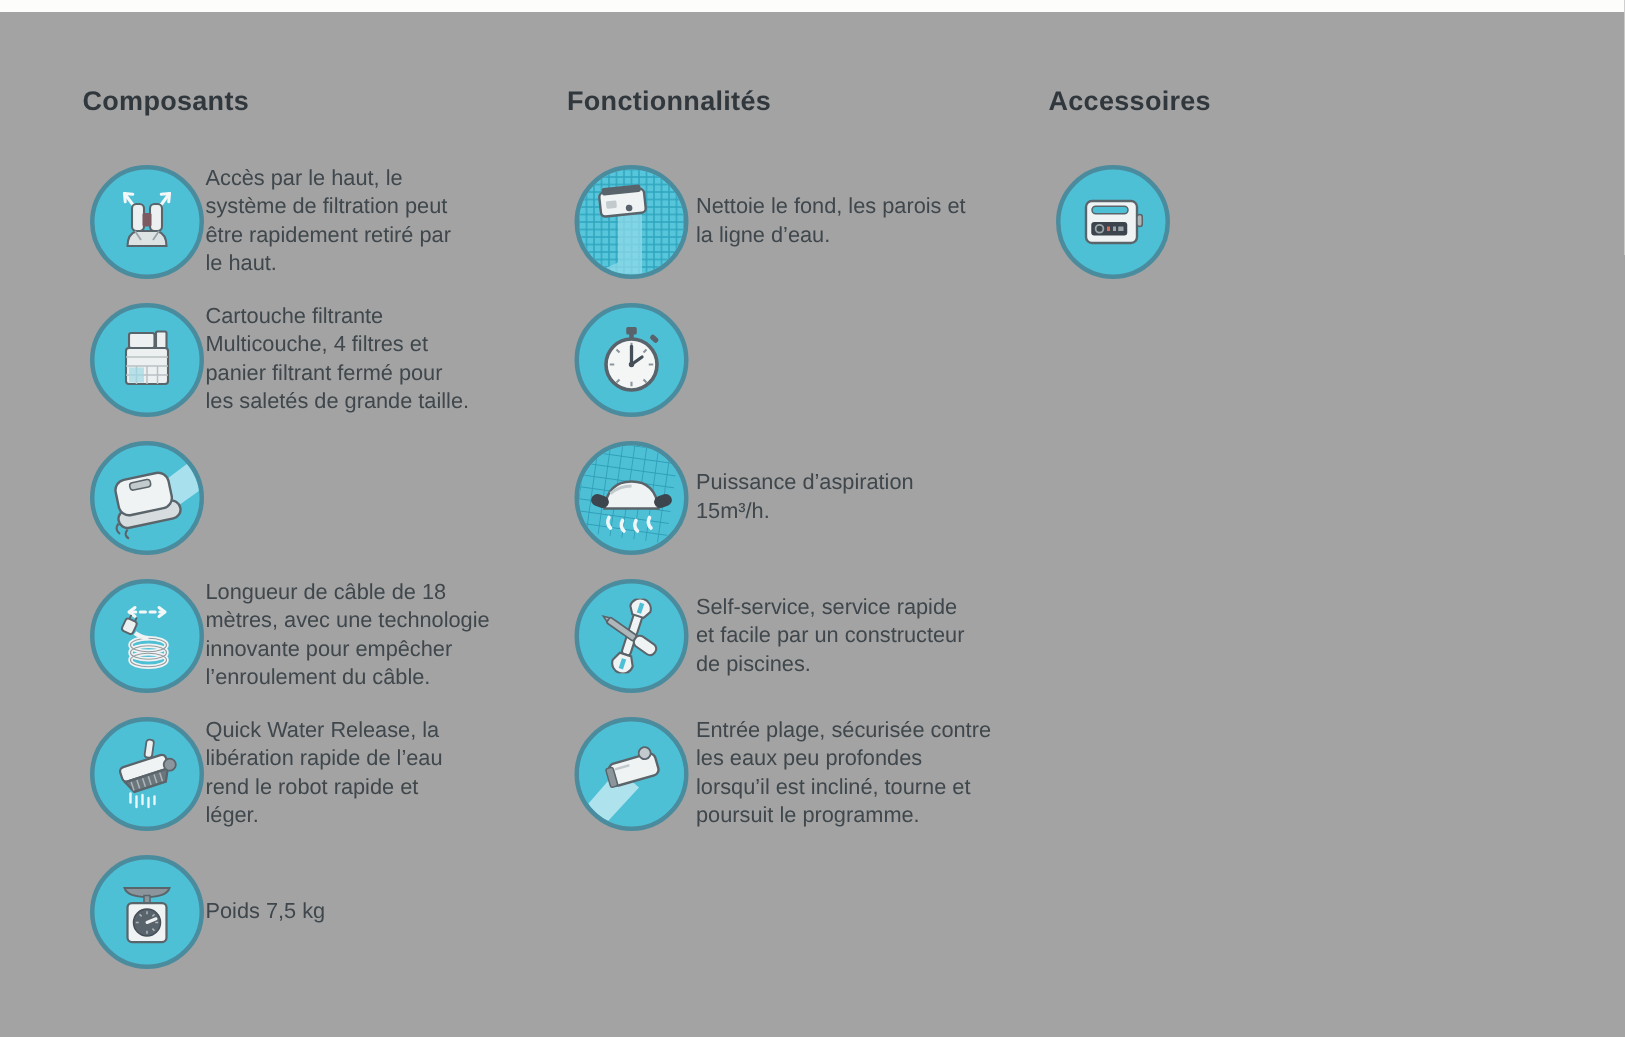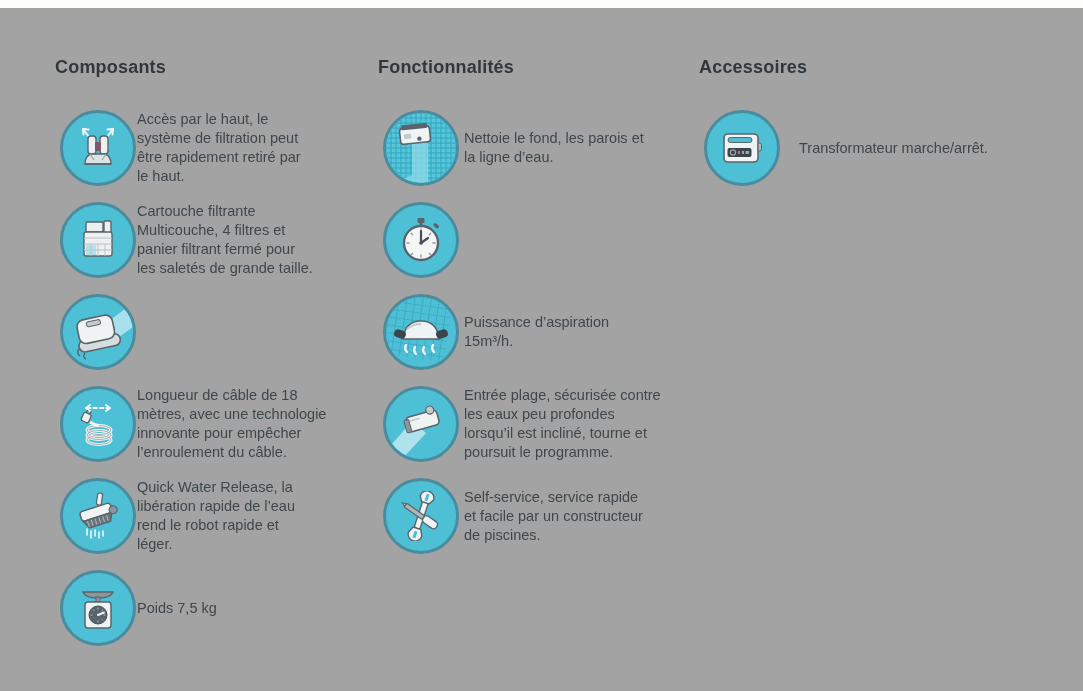--- a/index.html
+++ b/index.html
@@ -254,77 +254,76 @@
               <path d="M47 48 q-2 4 1 7"></path>
             </g>
           </svg>
         </div>
         <p class="txt">Puissance d’aspiration
 15m³/h.</p>
       </div>
 
       <div class="row">
         <div class="icon">
+          <svg width="50" height="50" viewBox="0 0 50 50">
+            <g transform="rotate(18 25 25)">
+              <rect x="22" y="8" width="6" height="30" rx="2" fill="#f0f3f3" stroke="#5a646b" stroke-width="1.4"></rect>
+              <path d="M18 6 a7 7 0 1 1 14 0 l-3 5 h-8 z" fill="#f0f3f3" stroke="#5a646b" stroke-width="1.4"></path>
+              <rect x="23.5" y="2" width="3" height="7" fill="#4ec0d6"></rect>
+              <path d="M18 44 a7 7 0 1 0 14 0 l-3 -6 h-8 z" fill="#f0f3f3" stroke="#5a646b" stroke-width="1.4"></path>
+              <rect x="23.5" y="41" width="3" height="7" fill="#4ec0d6"></rect>
+            </g>
+            <g transform="rotate(-55 25 25)">
+              <rect x="22.7" y="6" width="4.6" height="22" rx="1.5" fill="#aeb6ba" stroke="#5a646b" stroke-width="1.2"></rect>
+              <path d="M23.5 6 l1.5 -4 l1.5 4 z" fill="#aeb6ba" stroke="#5a646b" stroke-width="1"></path>
+              <rect x="21" y="28" width="8" height="16" rx="3.5" fill="#f0f3f3" stroke="#5a646b" stroke-width="1.4"></rect>
+            </g>
+          </svg>
+        </div>
+        <p class="txt">Self-service, service rapide
+et facile par un constructeur
+de piscines.</p>
+      </div>
+
+      <div class="row">
+        <div class="icon">
           <svg class="full" viewBox="0 0 70 70">
             <circle cx="35" cy="35" r="35" fill="#4ec0d6"></circle>
             <path d="M0 62 L26 32 L40 44 L16 70 L0 70 Z" fill="#bfe9f2" opacity="0.85"></path>
             <g transform="rotate(-16 38 30)">
               <rect x="20" y="24" width="32" height="15" rx="4" fill="#f0f3f3" stroke="#5a646b" stroke-width="1.6"></rect>
               <rect x="18" y="26" width="5" height="13" rx="1.5" fill="#8b959b" stroke="#5a646b" stroke-width="1"></rect>
               <circle cx="46" cy="23" r="4" fill="#c3cacd" stroke="#5a646b" stroke-width="1.2"></circle>
               <path d="M24 28 h10" stroke="#c3cacd" stroke-width="1.6"></path>
             </g>
           </svg>
         </div>
         <p class="txt">Entrée plage, sécurisée contre
 les eaux peu profondes
 lorsqu’il est incliné, tourne et
 poursuit le programme.</p>
       </div>
 
-      <div class="row">
-        <div class="icon">
-          <svg width="50" height="50" viewBox="0 0 50 50">
-            <g transform="rotate(18 25 25)">
-              <rect x="22" y="8" width="6" height="30" rx="2" fill="#f0f3f3" stroke="#5a646b" stroke-width="1.4"></rect>
-              <path d="M18 6 a7 7 0 1 1 14 0 l-3 5 h-8 z" fill="#f0f3f3" stroke="#5a646b" stroke-width="1.4"></path>
-              <rect x="23.5" y="2" width="3" height="7" fill="#4ec0d6"></rect>
-              <path d="M18 44 a7 7 0 1 0 14 0 l-3 -6 h-8 z" fill="#f0f3f3" stroke="#5a646b" stroke-width="1.4"></path>
-              <rect x="23.5" y="41" width="3" height="7" fill="#4ec0d6"></rect>
-            </g>
-            <g transform="rotate(-55 25 25)">
-              <rect x="22.7" y="6" width="4.6" height="22" rx="1.5" fill="#aeb6ba" stroke="#5a646b" stroke-width="1.2"></rect>
-              <path d="M23.5 6 l1.5 -4 l1.5 4 z" fill="#aeb6ba" stroke="#5a646b" stroke-width="1"></path>
-              <rect x="21" y="28" width="8" height="16" rx="3.5" fill="#f0f3f3" stroke="#5a646b" stroke-width="1.4"></rect>
-            </g>
-          </svg>
-        </div>
-        <p class="txt">Self-service, service rapide
-et facile par un constructeur
-de piscines.</p>
-      </div>
-
     </div>
   </section>
 
   <section class="col col3">
     <h2>Accessoires</h2>
     <div class="rows">
 
       <div class="row">
         <div class="icon">
           <svg width="50" height="50" viewBox="0 0 50 50">
             <rect x="7" y="11" width="34" height="28" rx="4" fill="#f0f3f3" stroke="#5a646b" stroke-width="1.6"></rect>
             <rect x="11" y="14.5" width="24" height="5" rx="2.5" fill="#4ec0d6" stroke="#5a646b" stroke-width="1"></rect>
             <rect x="10.5" y="25" width="24" height="9" rx="2" fill="#3c454d"></rect>
             <circle cx="16" cy="29.5" r="2.6" fill="none" stroke="#9aa4a8" stroke-width="1.2"></circle>
             <rect x="21" y="28" width="2" height="3" fill="#d76a5a"></rect>
             <rect x="25" y="28" width="2" height="3" fill="#9aa4a8"></rect>
             <rect x="28.5" y="28" width="3.5" height="3" fill="#9aa4a8"></rect>
             <rect x="41" y="20" width="3.5" height="8" rx="1.7" fill="#aeb6ba" stroke="#5a646b" stroke-width="1"></rect>
           </svg>
         </div>
-        <p class="txt">Transformateur marche/arrêt.</p>
       </div>
 
     </div>
   </section>
 </div>
 
 </body></html>

